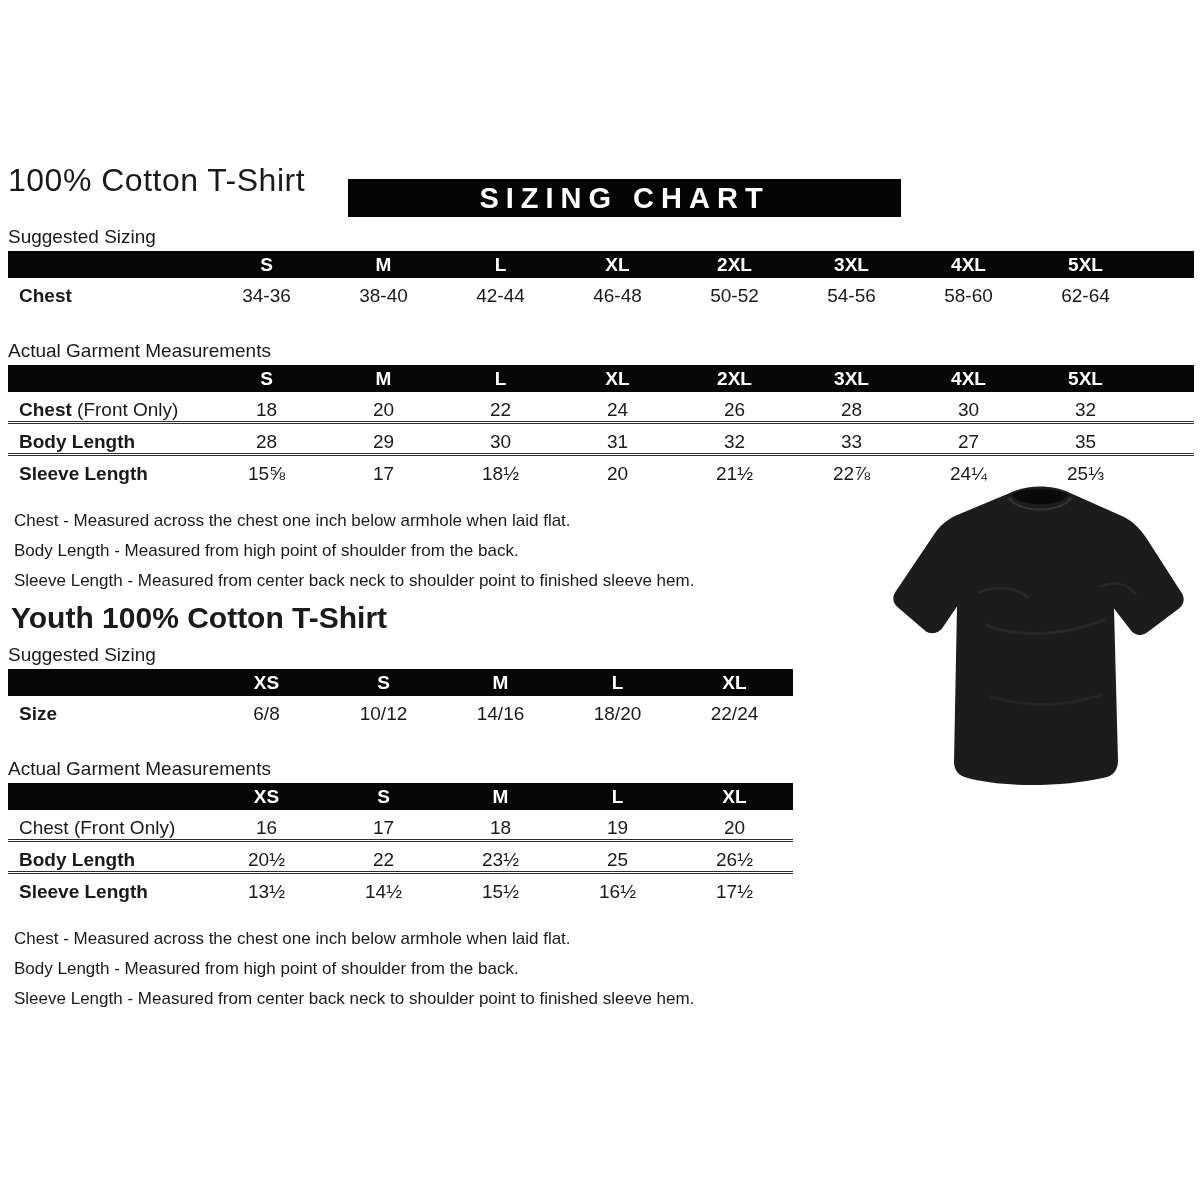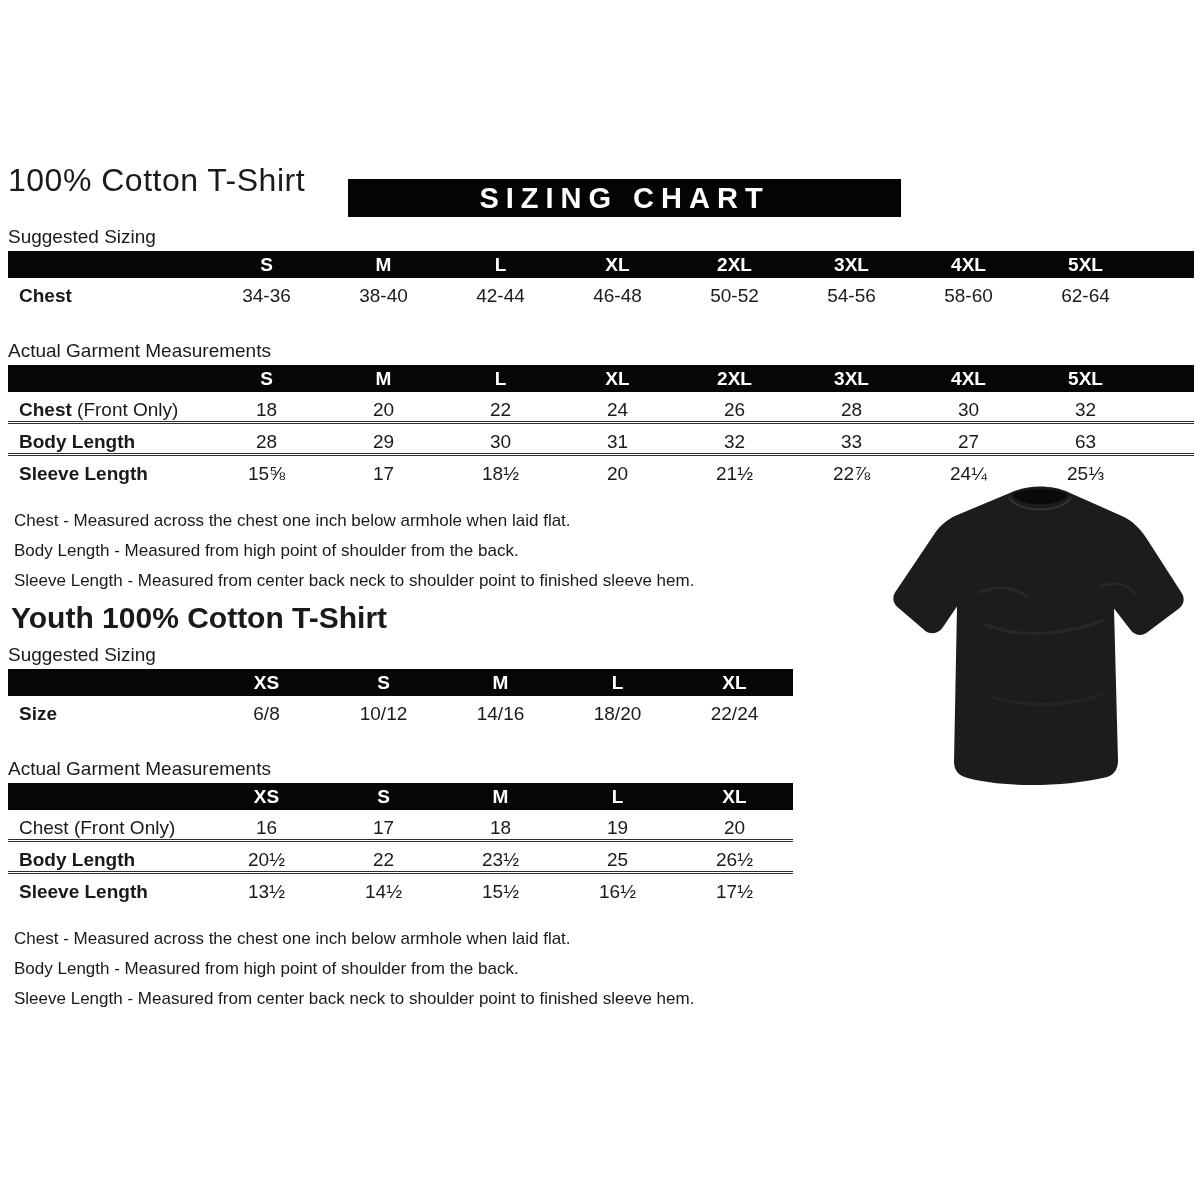--- a/index.html
+++ b/index.html
@@ -103,21 +103,21 @@
       </div>
       <div class="trow">
         <div class="cell-label"><span>Body Length</span></div>
         <div class="cell">28</div>
         <div class="cell">29</div>
         <div class="cell">30</div>
         <div class="cell">31</div>
         <div class="cell">32</div>
         <div class="cell">33</div>
         <div class="cell">27</div>
-        <div class="cell">63</div>
+        <div class="cell">35</div>
       </div>
       <div class="trow">
         <div class="cell-label"><span>Sleeve Length</span></div>
         <div class="cell">15⅝</div>
         <div class="cell">17</div>
         <div class="cell">18½</div>
         <div class="cell">20</div>
         <div class="cell">21½</div>
         <div class="cell">22⅞</div>
         <div class="cell">24¼</div>

